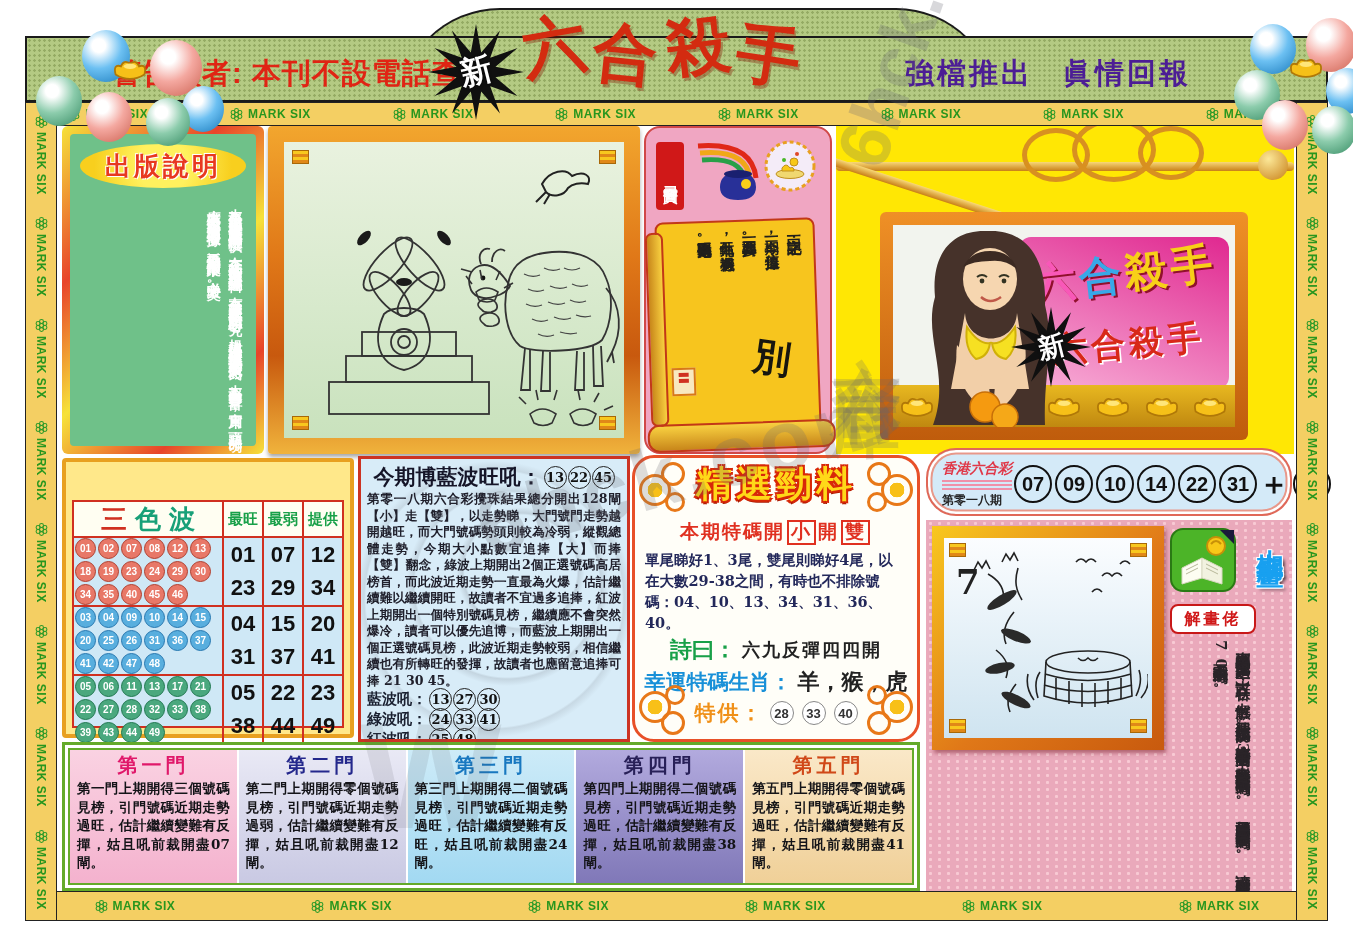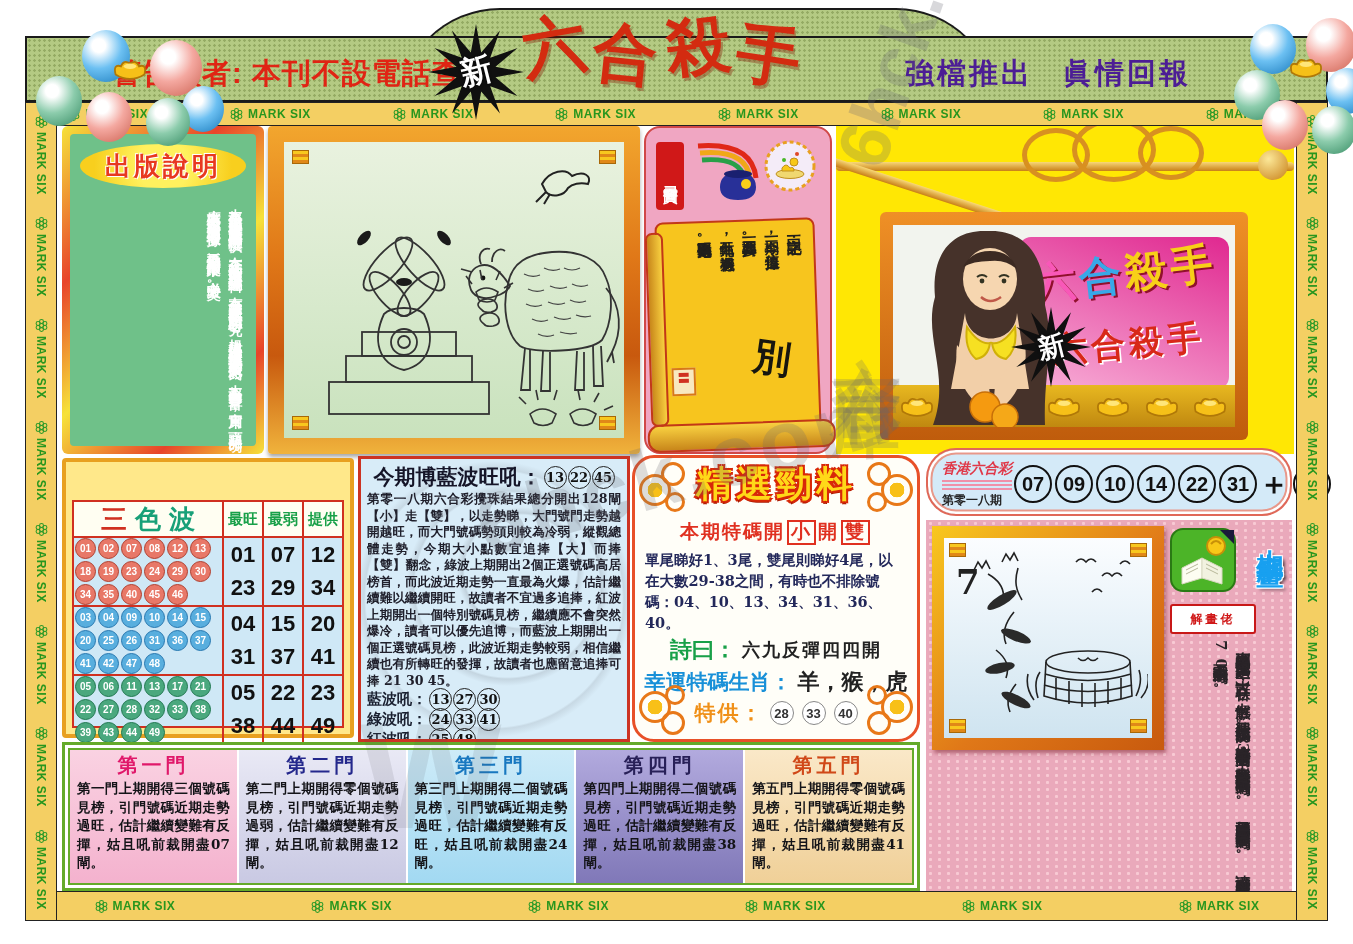--- a/index.html
+++ b/index.html
@@ -184,22 +184,22 @@
     background-color:#eaa9bb;
     background-image:radial-gradient(rgba(250,205,215,.9) 1.5px,transparent 2px);background-size:9px 7px;
     overflow:hidden;z-index:3;}
   .wellframe{position:absolute;left:6px;top:6px;width:232px;height:224px;box-sizing:border-box;
     background:linear-gradient(135deg,#f8c81e,#e07818 55%,#c85a0e);padding:12px;box-shadow:2px 3px 4px rgba(120,30,40,.5);}
   .wellframe-in{width:100%;height:100%;background:linear-gradient(180deg,#fbfdff,#cfe4f0);position:relative;}
   .well-seven{position:absolute;left:12px;top:24px;font-size:34px;font-weight:bold;color:#222;
     font-family:"DejaVu Serif",serif;}
   .book-icon{position:absolute;left:244px;top:8px;width:66px;height:64px;}
   .jhl-badge{position:absolute;left:244px;top:84px;width:82px;height:26px;background:#fff;
-    border:2px solid #c81818;border-radius:3px;display:flex;align-items:center;justify-content:center;
-    font-size:12px;font-weight:bold;color:#d01818;letter-spacing:3px;font-family:"DejaVu Serif",serif;}
+    border:2px solid #c81818;border-radius:8px;display:flex;align-items:center;justify-content:center;
+    font-size:16px;font-weight:bold;color:#d01818;letter-spacing:3px;font-family:"DejaVu Serif",serif;}
   .review-label{position:absolute;right:4px;top:8px;writing-mode:vertical-rl;font-size:27px;font-weight:bold;
     color:#18a0f0;letter-spacing:4px;
     text-shadow:1px 1px 0 #fff,-1px -1px 0 #fff,1px -1px 0 #fff,-1px 1px 0 #fff,3px 3px 3px rgba(0,0,0,.35);}
   .review-body{position:absolute;right:38px;top:120px;height:240px;width:180px;writing-mode:vertical-rl;
     font-size:15px;line-height:1.5;font-weight:bold;color:#2a2428;letter-spacing:1px;
     font-family:"DejaVu Serif",serif;}
 
   
   .doors{left:62px;top:742px;width:858px;height:149px;box-sizing:border-box;border:3px solid #64aa2a;
     background:#fff;padding:3px;z-index:4;}

